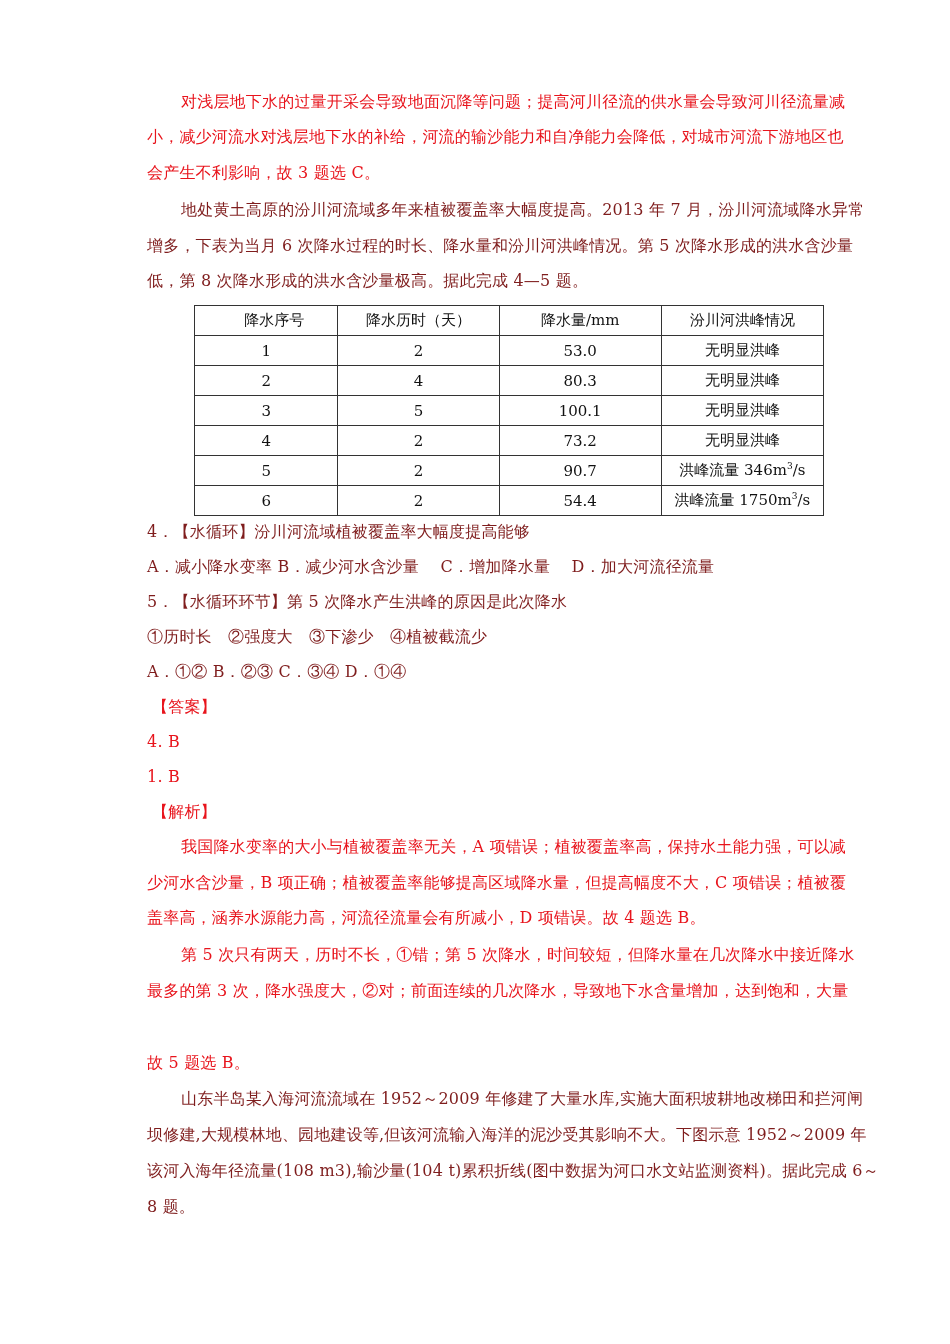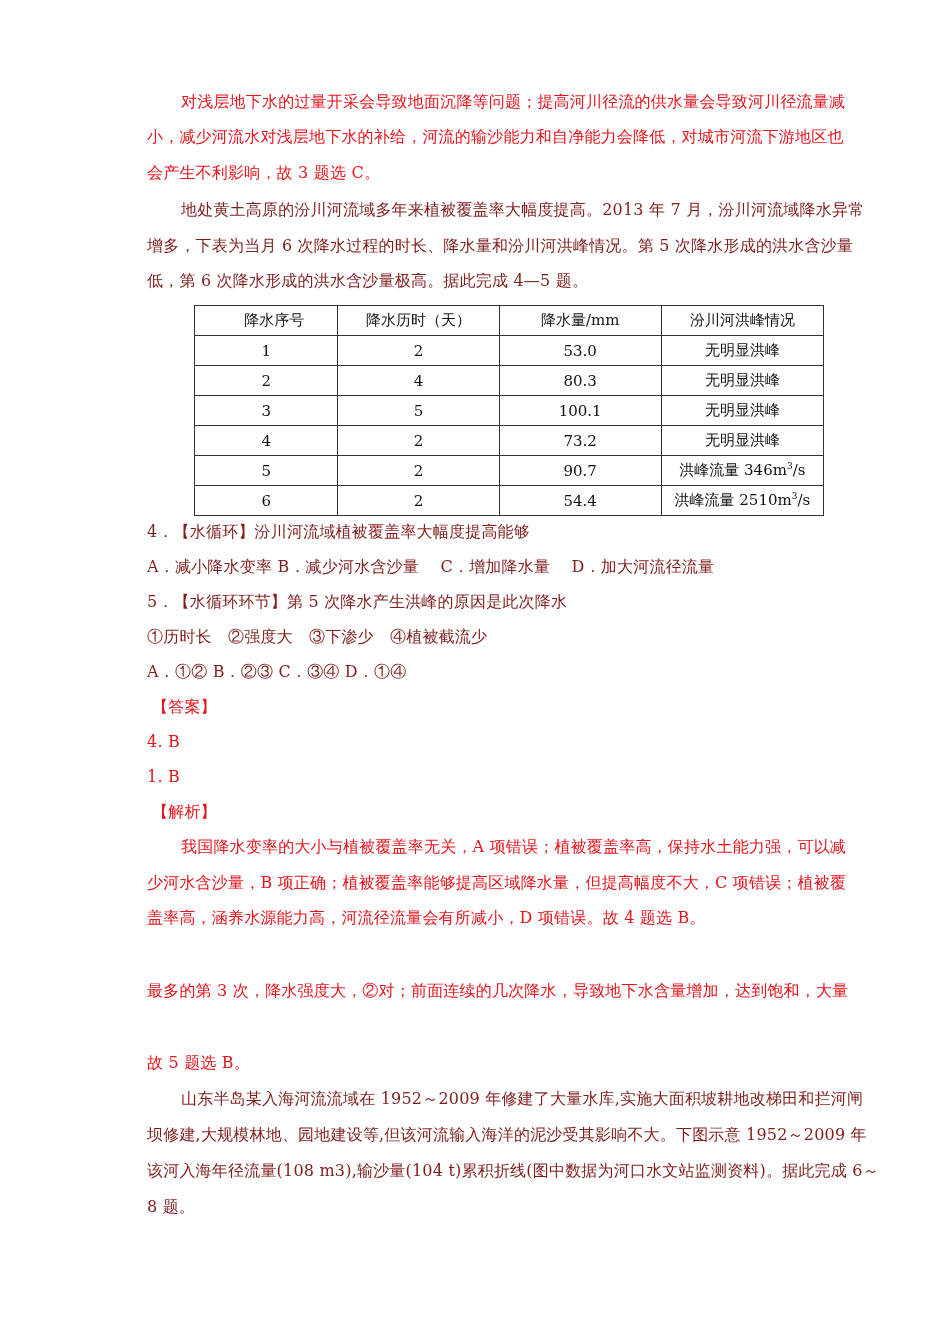--- a/index.html
+++ b/index.html
@@ -25,21 +25,21 @@
 <body>
 
 <div class="page">
 
   <div class="line indent red" style="top:92px">对浅层地下水的过量开采会导致地面沉降等问题；提高河川径流的供水量会导致河川径流量减</div>
   <div class="line red" style="top:127px">小，减少河流水对浅层地下水的补给，河流的输沙能力和自净能力会降低，对城市河流下游地区也</div>
   <div class="line red" style="top:163px">会产生不利影响，故 3 题选 C。</div>
 
   <div class="line indent black" style="top:200px">地处黄土高原的汾川河流域多年来植被覆盖率大幅度提高。2013 年 7 月，汾川河流域降水异常</div>
   <div class="line black" style="top:236px">增多，下表为当月 6 次降水过程的时长、降水量和汾川河洪峰情况。第 5 次降水形成的洪水含沙量</div>
-  <div class="line black" style="top:271px">低，第 6 次降水形成的洪水含沙量极高。据此完成 4—5 题。</div>
+  <div class="line black" style="top:271px">低，第 8 次降水形成的洪水含沙量极高。据此完成 4—5 题。</div>
 
   <table class="data">
     <tbody>
         <tr>
       <td class="c1">降水序号</td>
       <td class="c2">降水历时（天）</td>
       <td class="c3">降水量/mm</td>
       <td class="c4">汾川河洪峰情况</td>
     </tr>
     <tr>
@@ -69,41 +69,42 @@
     <tr>
       <td>5</td>
       <td>2</td>
       <td>90.7</td>
       <td><span>洪峰流量 346m</span><sup>3</sup><span>/s</span></td>
     </tr>
     <tr>
       <td>6</td>
       <td>2</td>
       <td>54.4</td>
-      <td><span>洪峰流量 2510m</span><sup>3</sup><span>/s</span></td>
+      <td><span>洪峰流量 1750m</span><sup>3</sup><span>/s</span></td>
     </tr>
   </tbody>
     </table>
 
   <div class="line black" style="top:522px">4．【水循环】汾川河流域植被覆盖率大幅度提高能够</div>
   <div class="line black" style="top:557px">A．减小降水变率 B．减少河水含沙量　 C．增加降水量　 D．加大河流径流量</div>
 
   <div class="line black" style="top:592px">5．【水循环环节】第 5 次降水产生洪峰的原因是此次降水</div>
   <div class="line black" style="top:627px">①历时长　②强度大　③下渗少　④植被截流少</div>
   <div class="line black" style="top:662px">A．①② B．②③ C．③④ D．①④</div>
 
   <div class="line red" style="top:697px; left:118px">【答案】</div>
   <div class="line red" style="top:732px">4.  B</div>
   <div class="line red" style="top:767px">1.  B</div>
 
   <div class="line red" style="top:802px; left:118px">【解析】</div>
   <div class="line indent red" style="top:837px">我国降水变率的大小与植被覆盖率无关，A 项错误；植被覆盖率高，保持水土能力强，可以减</div>
   <div class="line red" style="top:873px">少河水含沙量，B 项正确；植被覆盖率能够提高区域降水量，但提高幅度不大，C 项错误；植被覆</div>
   <div class="line red" style="top:908px">盖率高，涵养水源能力高，河流径流量会有所减小，D 项错误。故 4 题选 B。</div>
 
+  <div class="line indent red" style="top:945px">第 5 次只有两天，历时不长，①错；第 5 次降水，时间较短，但降水量在几次降水中接近降水</div>
   <div class="line red" style="top:981px">最多的第 3 次，降水强度大，②对；前面连续的几次降水，导致地下水含量增加，达到饱和，大量</div>
   <div class="line red" style="top:1053px">故 5 题选 B。</div>
 
   <div class="line indent black" style="top:1089px">山东半岛某入海河流流域在 1952～2009 年修建了大量水库,实施大面积坡耕地改梯田和拦河闸</div>
   <div class="line black" style="top:1125px">坝修建,大规模林地、园地建设等,但该河流输入海洋的泥沙受其影响不大。下图示意 1952～2009 年</div>
   <div class="line black" style="top:1161px">该河入海年径流量(108 m3),输沙量(104 t)累积折线(图中数据为河口水文站监测资料)。据此完成 6～</div>
   <div class="line black" style="top:1197px">8 题。</div>
 
 </div>
 

